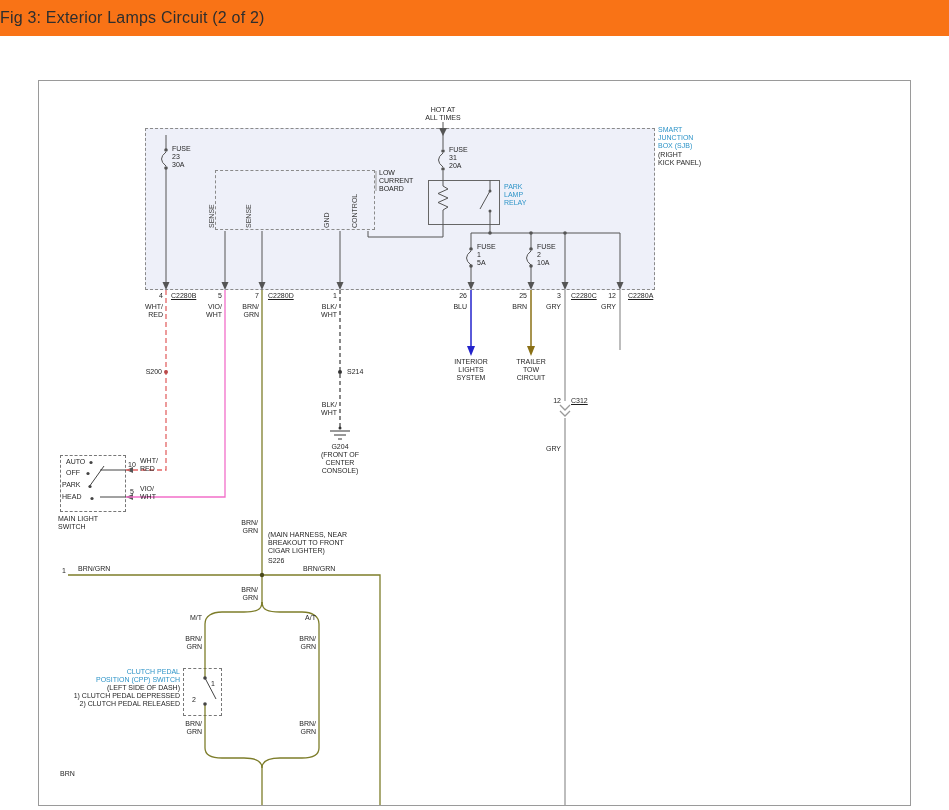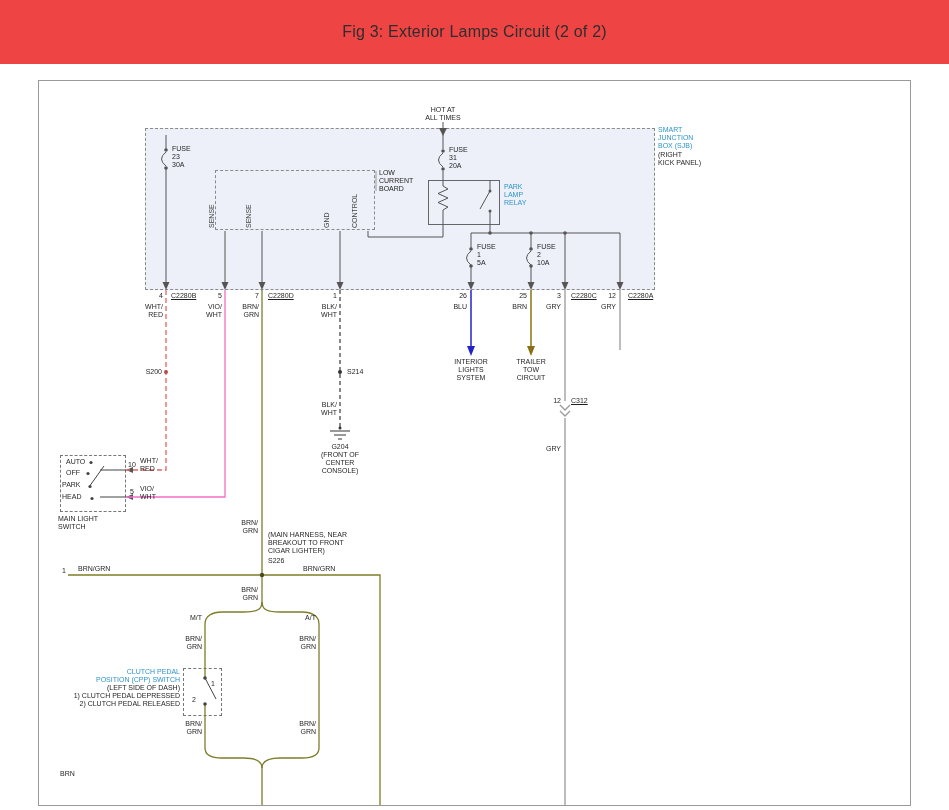--- a/index.html
+++ b/index.html
@@ -1,17 +1,17 @@
 <!DOCTYPE html>
 <html><head>
 <meta charset="utf-8">
 <style>
   *{margin:0;padding:0;box-sizing:border-box}
   html,body{width:949px;height:810px;background:#ffffff;font-family:"Liberation Sans",sans-serif;position:relative;overflow:hidden}
-  .header{position:absolute;left:0;top:0;width:949px;height:64px;background:#ef4444;display:flex;align-items:center;justify-content:center}
+  .header{position:absolute;left:0;top:0;width:949px;height:36px;background:#f97316;display:flex;align-items:center;justify-content:flex-start}
   .header .title{font-size:16px;color:#2e2e2e;letter-spacing:.2px}
   .frame{position:absolute;left:38px;top:80px;width:873px;height:726px;border:1px solid #9a9a9a;background:#fff}
   .sjb-box{position:absolute;left:145px;top:128px;width:510px;height:162px;border:1px dashed #8a8a8a;background:#eef0f9}
   .board-box{position:absolute;left:215px;top:170px;width:160px;height:60px;border:1px dashed #8a8a8a}
   .relay-box{position:absolute;left:428px;top:180px;width:72px;height:45px;border:1px solid #666}
   .mls-box{position:absolute;left:60px;top:455px;width:66px;height:57px;border:1px dashed #777}
   .cpp-box{position:absolute;left:183px;top:668px;width:39px;height:48px;border:1px dashed #777}
   .lbl{position:absolute;font-size:7px;line-height:8px;color:#1f1f1f;white-space:pre-line}
   .r{text-align:right}
   .c{text-align:center;transform:translateX(-50%)}

